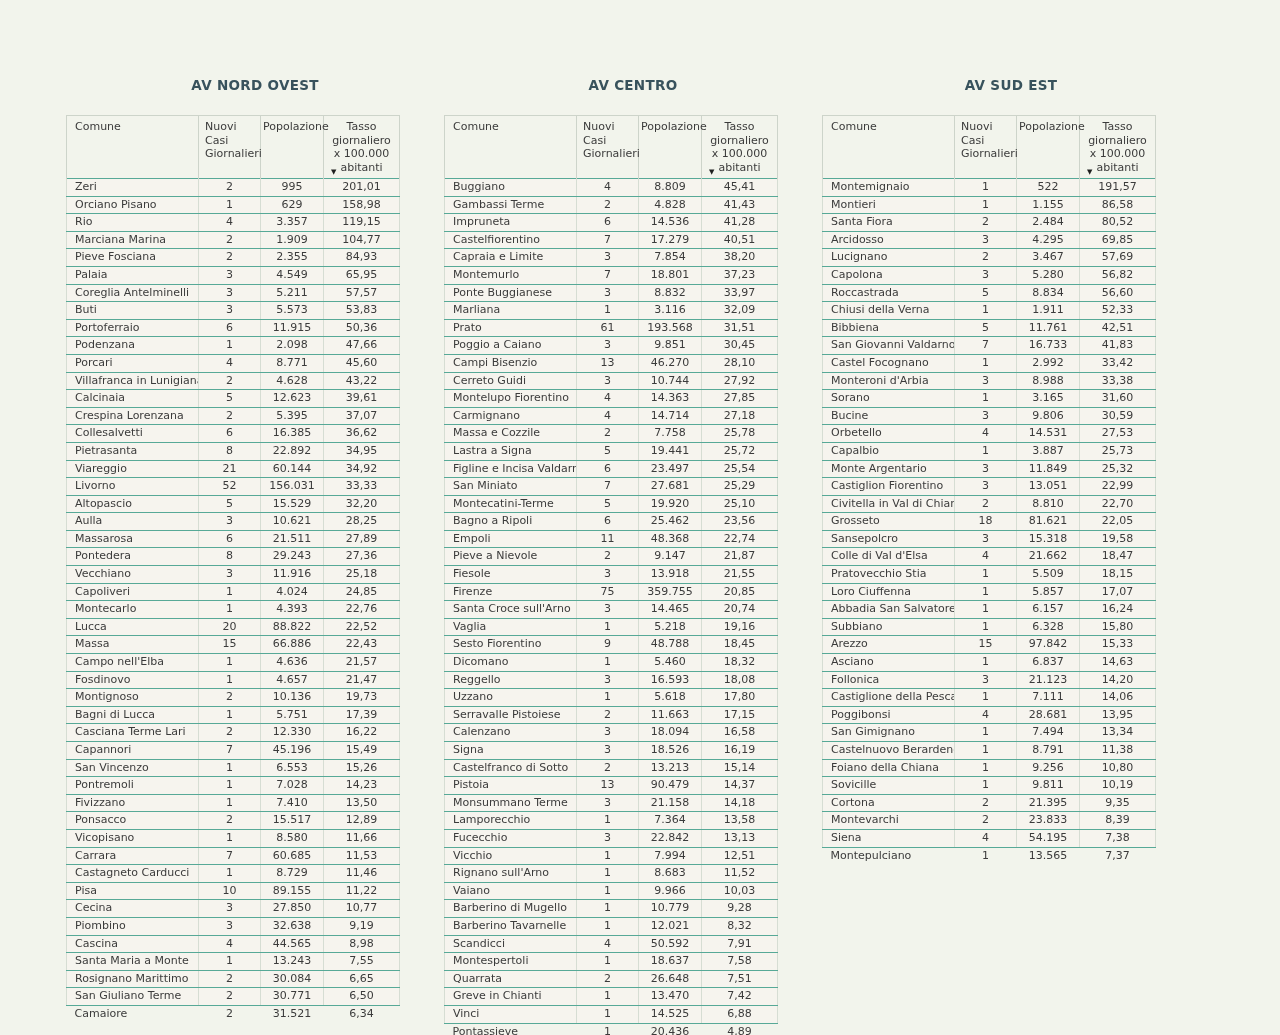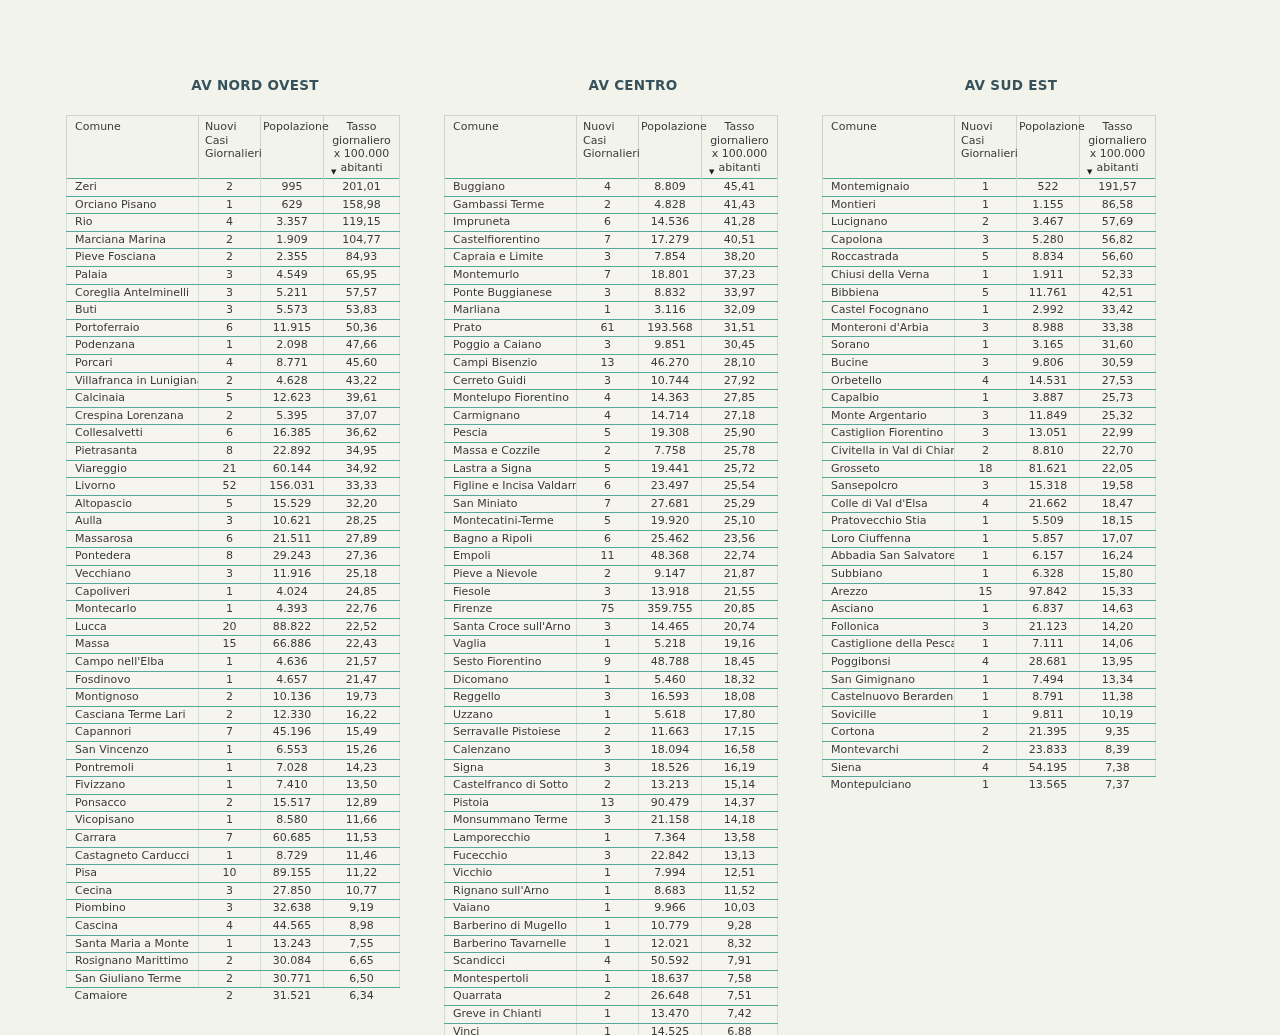--- a/index.html
+++ b/index.html
@@ -281,20 +281,26 @@
             <td>4.657</td>
             <td>21,47</td>
           </tr>
           <tr>
             <td>Montignoso</td>
             <td>2</td>
             <td>10.136</td>
             <td>19,73</td>
           </tr>
           <tr>
+            <td>Bagni di Lucca</td>
+            <td>1</td>
+            <td>5.751</td>
+            <td>17,39</td>
+          </tr>
+          <tr>
             <td>Casciana Terme Lari</td>
             <td>2</td>
             <td>12.330</td>
             <td>16,22</td>
           </tr>
           <tr>
             <td>Capannori</td>
             <td>7</td>
             <td>45.196</td>
             <td>15,49</td>
@@ -489,26 +495,20 @@
             <td>14.363</td>
             <td>27,85</td>
           </tr>
           <tr>
             <td>Carmignano</td>
             <td>4</td>
             <td>14.714</td>
             <td>27,18</td>
           </tr>
           <tr>
-            <td>Pescia</td>
-            <td>5</td>
-            <td>19.308</td>
-            <td>25,90</td>
-          </tr>
-          <tr>
             <td>Massa e Cozzile</td>
             <td>2</td>
             <td>7.758</td>
             <td>25,78</td>
           </tr>
           <tr>
             <td>Lastra a Signa</td>
             <td>5</td>
             <td>19.441</td>
             <td>25,72</td>
@@ -739,20 +739,32 @@
             <td>522</td>
             <td>191,57</td>
           </tr>
           <tr>
             <td>Montieri</td>
             <td>1</td>
             <td>1.155</td>
             <td>86,58</td>
           </tr>
           <tr>
+            <td>Santa Fiora</td>
+            <td>2</td>
+            <td>2.484</td>
+            <td>80,52</td>
+          </tr>
+          <tr>
+            <td>Arcidosso</td>
+            <td>3</td>
+            <td>4.295</td>
+            <td>69,85</td>
+          </tr>
+          <tr>
             <td>Lucignano</td>
             <td>2</td>
             <td>3.467</td>
             <td>57,69</td>
           </tr>
           <tr>
             <td>Capolona</td>
             <td>3</td>
             <td>5.280</td>
             <td>56,82</td>
@@ -769,20 +781,26 @@
             <td>1.911</td>
             <td>52,33</td>
           </tr>
           <tr>
             <td>Bibbiena</td>
             <td>5</td>
             <td>11.761</td>
             <td>42,51</td>
           </tr>
           <tr>
+            <td>San Giovanni Valdarno</td>
+            <td>7</td>
+            <td>16.733</td>
+            <td>41,83</td>
+          </tr>
+          <tr>
             <td>Castel Focognano</td>
             <td>1</td>
             <td>2.992</td>
             <td>33,42</td>
           </tr>
           <tr>
             <td>Monteroni d'Arbia</td>
             <td>3</td>
             <td>8.988</td>
             <td>33,38</td>
@@ -905,20 +923,26 @@
             <td>San Gimignano</td>
             <td>1</td>
             <td>7.494</td>
             <td>13,34</td>
           </tr>
           <tr>
             <td>Castelnuovo Berardenga</td>
             <td>1</td>
             <td>8.791</td>
             <td>11,38</td>
+          </tr>
+          <tr>
+            <td>Foiano della Chiana</td>
+            <td>1</td>
+            <td>9.256</td>
+            <td>10,80</td>
           </tr>
           <tr>
             <td>Sovicille</td>
             <td>1</td>
             <td>9.811</td>
             <td>10,19</td>
           </tr>
           <tr>
             <td>Cortona</td>
             <td>2</td>

